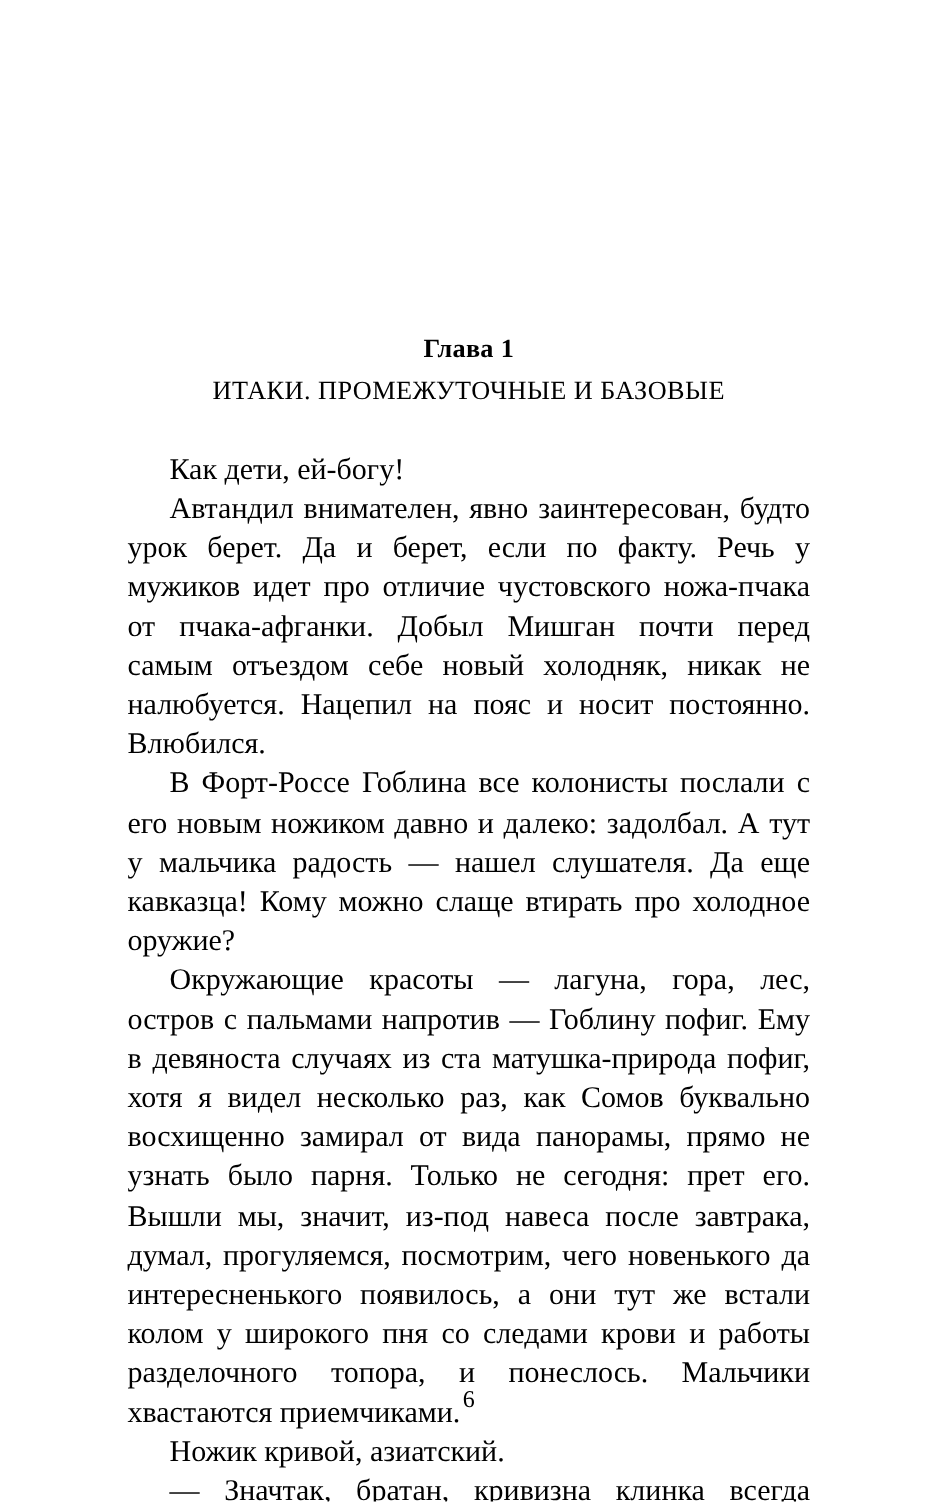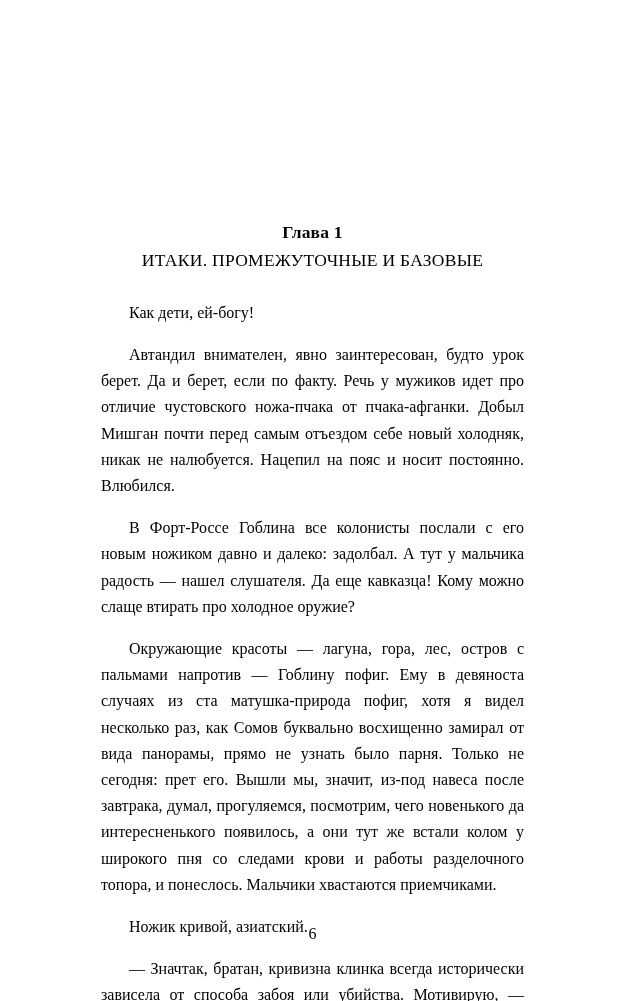--- a/index.html
+++ b/index.html
@@ -37,24 +37,24 @@
   }
   .chapter-title {
     text-align: center;
     font-weight: normal;
     font-size: 17.5px;
     letter-spacing: 0.3px;
     margin: 0 0 28px 0;
     line-height: 1.25;
   }
   p.body-par {
-    margin: 16px;
+    margin: 0;
     text-align: justify;
     text-justify: inter-word;
-    font-size: 16px;
+    font-size: 20px;
     line-height: 26.2px;
     text-indent: 28px;
     hyphens: manual;
   }
   .page-number {
     position: absolute;
     left: 0;
     right: 0;
     top: 925px;
     text-align: center;

